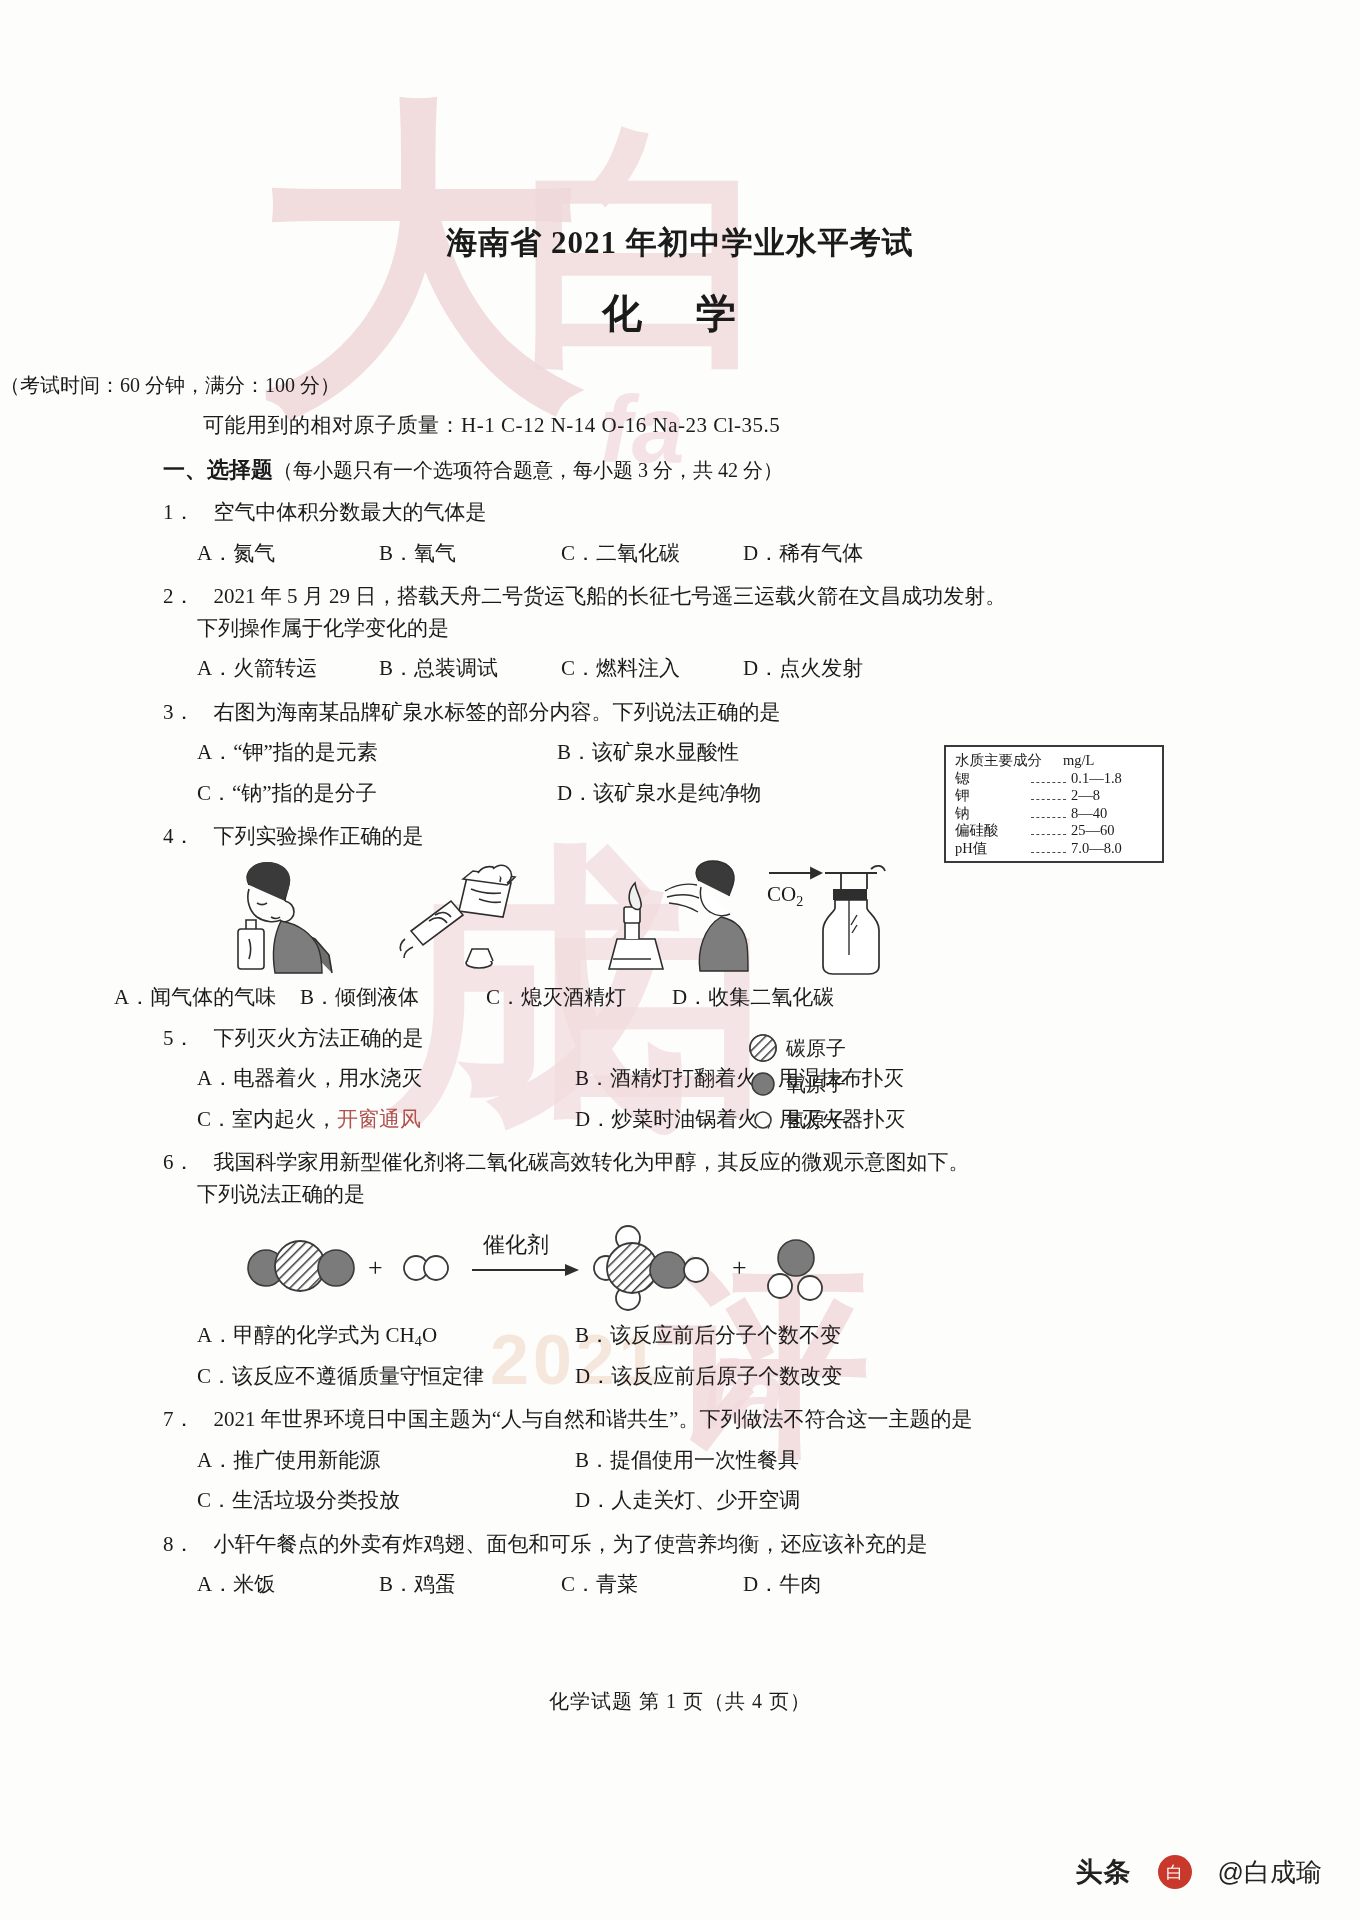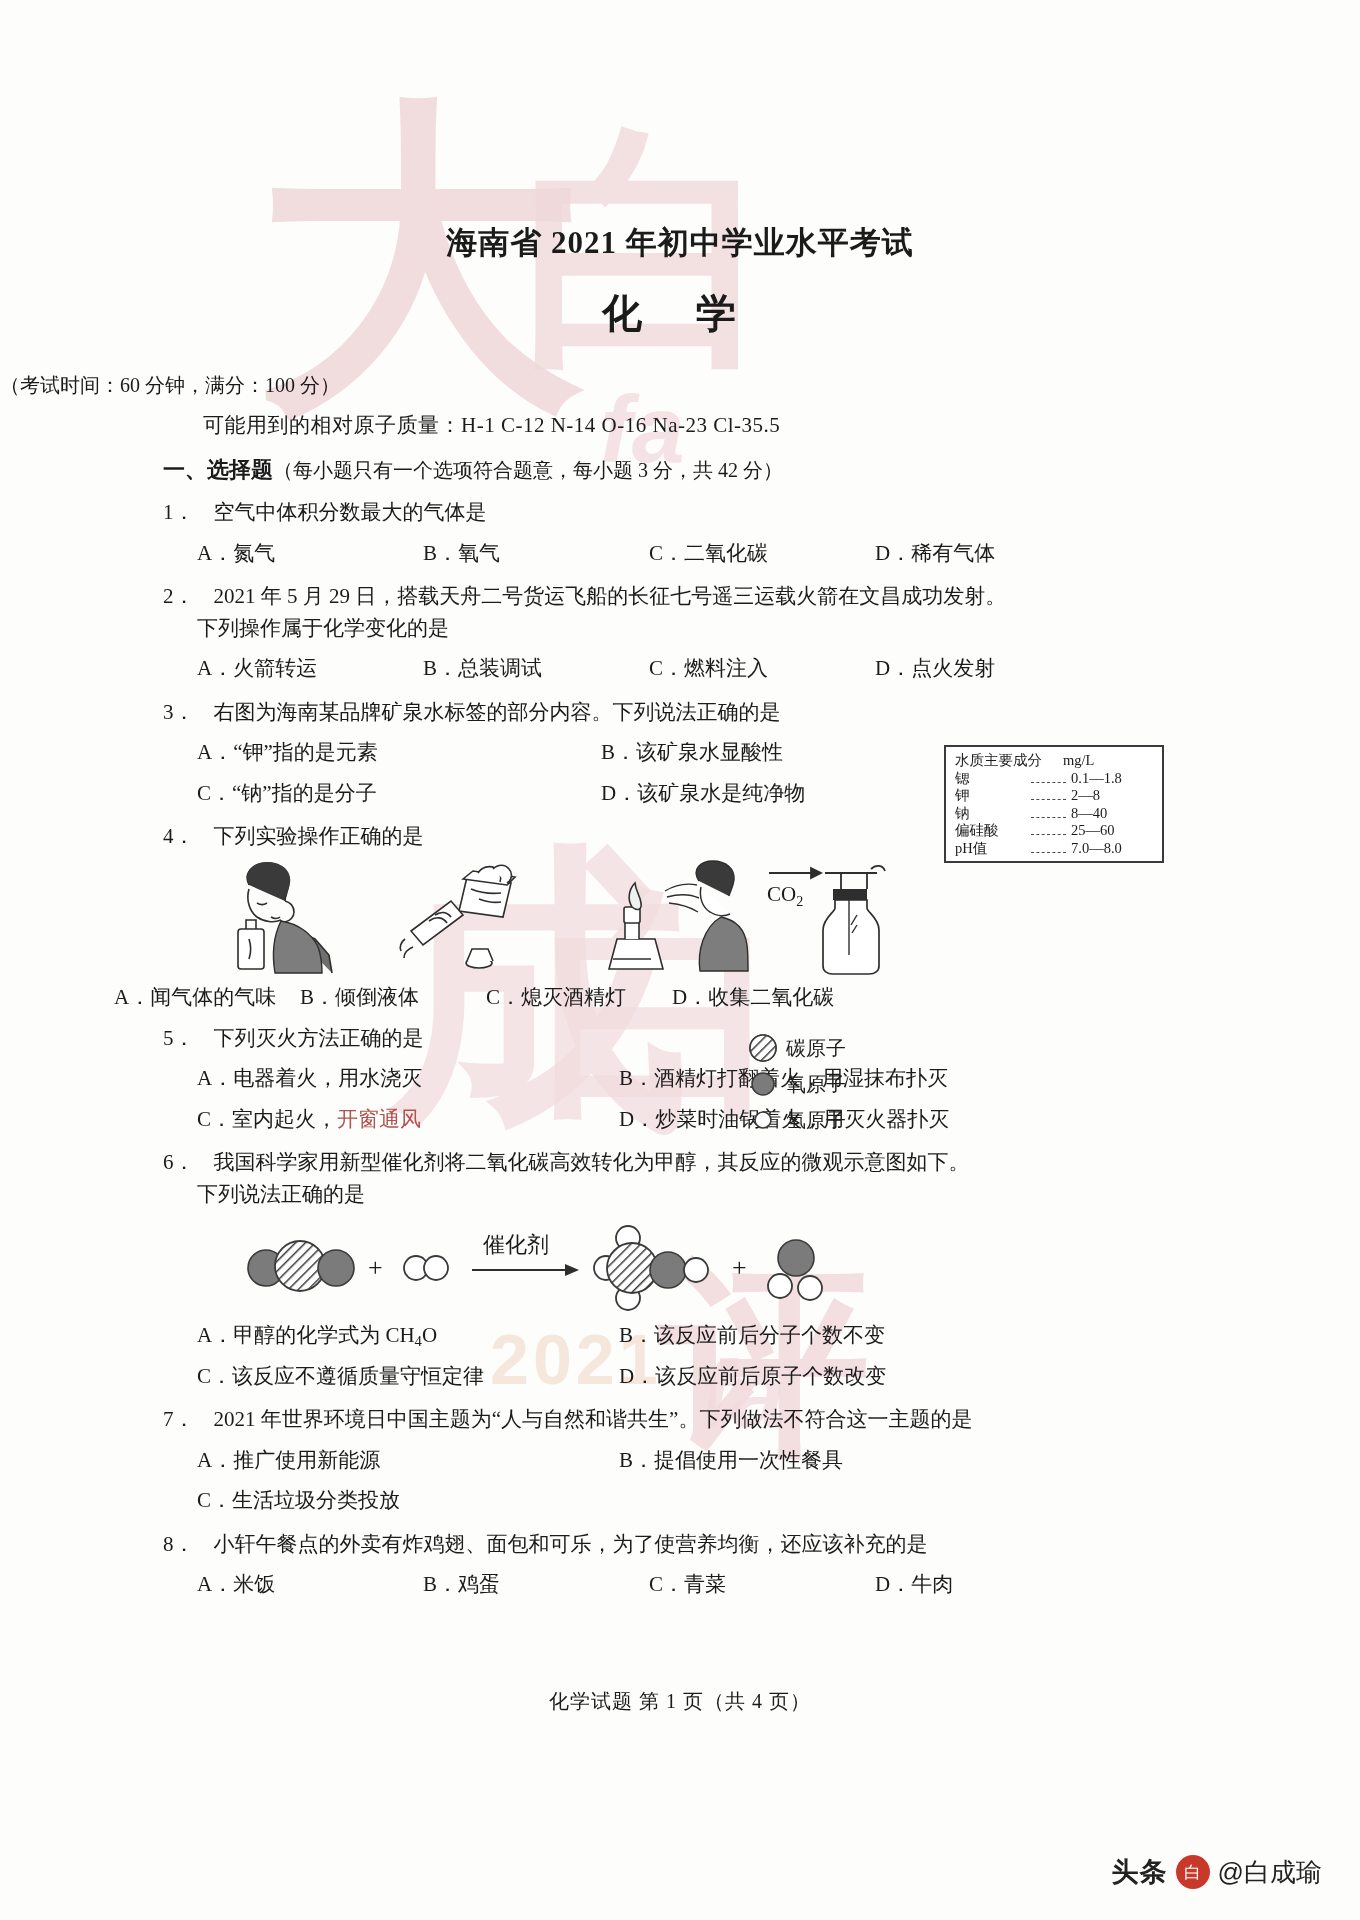--- a/index.html
+++ b/index.html
@@ -58,21 +58,21 @@
   .section-head{
     font-size:22px;margin-top:16px;padding-left:163px;
     font-weight:700;position:relative;z-index:3;
   }
   .section-head .paren{font-weight:400;font-size:20px;}
 
   .q{position:relative;z-index:3;font-size:21px;padding-left:163px;margin-top:12px;line-height:1.5;}
   .q-num{display:inline-block;}
   .q-stem{margin-left:19px;}
   .q-cont{padding-left:34px;}
-  .opts{display:flex;padding-left:34px;margin-top:9px;gap:44px;}
+  .opts{display:flex;padding-left:34px;margin-top:9px;}
   .opt{font-size:21px;}
   .opt-4 .opt{width:182px;}
   .opt-2 .opt{width:360px;}
   .opt-2x .opt{width:378px;}
   .hl-red{color:#b0524f;}
 
   
   .water-label{
     position:absolute;left:944px;top:745px;width:220px;height:118px;
     border:2px solid #3a3a3a;background:#fff;z-index:4;
@@ -97,21 +97,21 @@
   .legend{position:absolute;left:740px;top:1030px;z-index:3;}
   .lg-row{display:flex;align-items:center;height:36px;font-size:20px;}
   .lg-ic{width:46px;display:flex;justify-content:center;}
 
   .footer{
     position:absolute;left:0;top:1688px;width:1360px;text-align:center;
     font-size:20px;z-index:3;letter-spacing:1px;
   }
   
   .attrib{
-    position:absolute;right:38px;bottom:30px;display:flex;align-items:center;gap:8px;z-index:6;
+    position:absolute;right:38px;bottom:30px;display:flex;align-items:center;gap:26px;z-index:6;
   }
   .attrib .tt{
     font-family:"Liberation Sans","DejaVu Sans",sans-serif;
     font-size:27px;font-weight:700;color:#222;letter-spacing:1px;
   }
   .attrib .av{
     width:34px;height:34px;border-radius:50%;background:#c9392b;
     display:flex;align-items:center;justify-content:center;
     color:#fff;font-size:17px;font-family:"Liberation Sans",sans-serif;
   }
@@ -373,20 +373,21 @@
     </div>
 
     <div class="q">
       <span class="q-num">7．</span><span class="q-stem">2021 年世界环境日中国主题为“人与自然和谐共生”。下列做法不符合这一主题的是</span>
       <div class="opts opt-2x">
         <span class="opt">A．推广使用新能源</span>
         <span class="opt">B．提倡使用一次性餐具</span>
       </div>
       <div class="opts opt-2x">
         <span class="opt">C．生活垃圾分类投放</span>
+        <span class="opt">D．人走关灯、少开空调</span>
       </div>
     </div>
 
     <div class="q">
       <span class="q-num">8．</span><span class="q-stem">小轩午餐点的外卖有炸鸡翅、面包和可乐，为了使营养均衡，还应该补充的是</span>
       <div class="opts opt-4">
         <span class="opt">A．米饭</span>
         <span class="opt">B．鸡蛋</span>
         <span class="opt">C．青菜</span>
         <span class="opt">D．牛肉</span>

